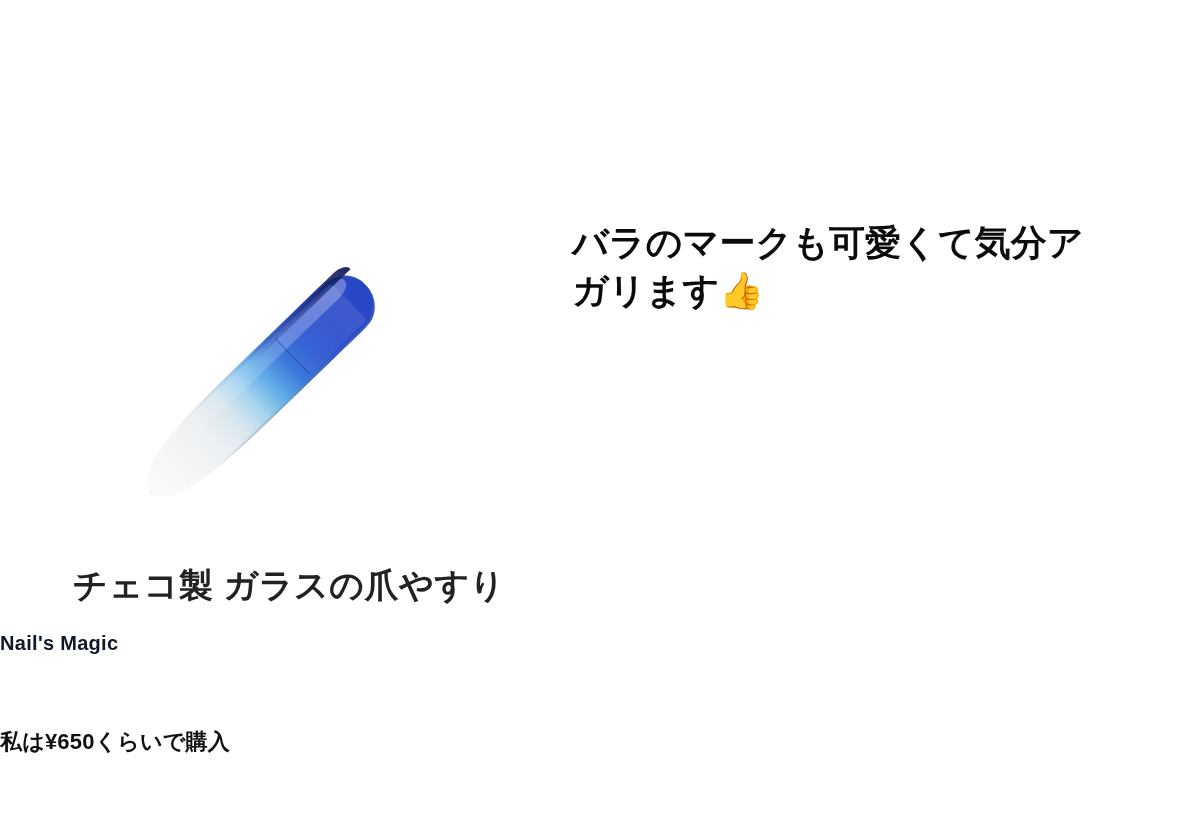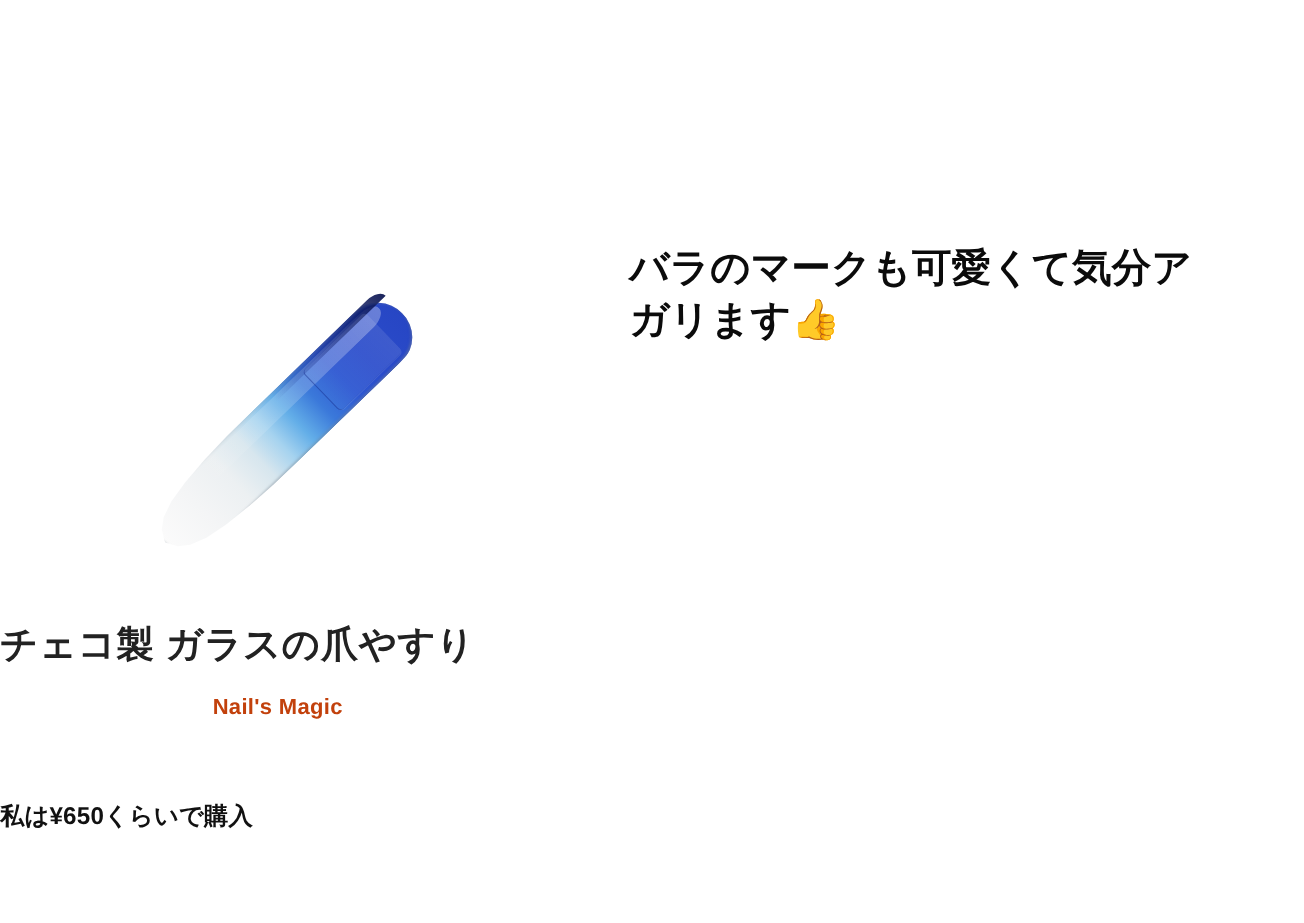--- a/index.html
+++ b/index.html
@@ -145,37 +145,37 @@
     box-shadow: -1px 0 0 rgba(20,42,140,0.45),
                  0 1px 0 rgba(255,255,255,0.10);
     pointer-events: none;
   }
 
   .product-title {
     position: absolute;
     left: 0;
     top: 563px;
     width: 505px;
-    text-align: left;
+    text-align: right;
     font-size: 34px;
     font-weight: 700;
     color: #222222;
     letter-spacing: 0.5px;
     white-space: nowrap;
   }
 
   .product-brand {
     position: absolute;
     left: 0;
     top: 632px;
     width: 505px;
-    text-align: center;
+    text-align: left;
     font-size: 20px;
     font-weight: 700;
-    color: #c2410c;
+    color: #0f172a;
     letter-spacing: 0.3px;
   }
 
   .product-price-note {
     position: absolute;
     left: 0;
     top: 727px;
     width: 500px;
     text-align: left;
     font-size: 22px;

